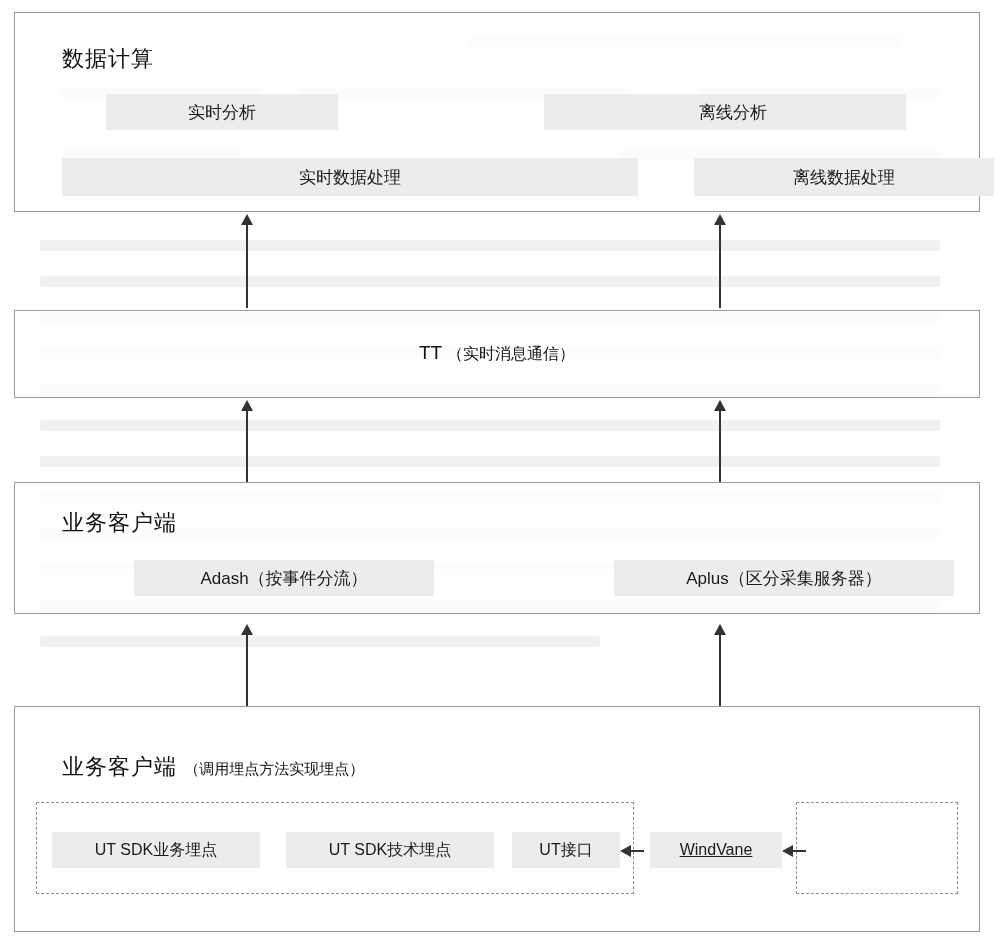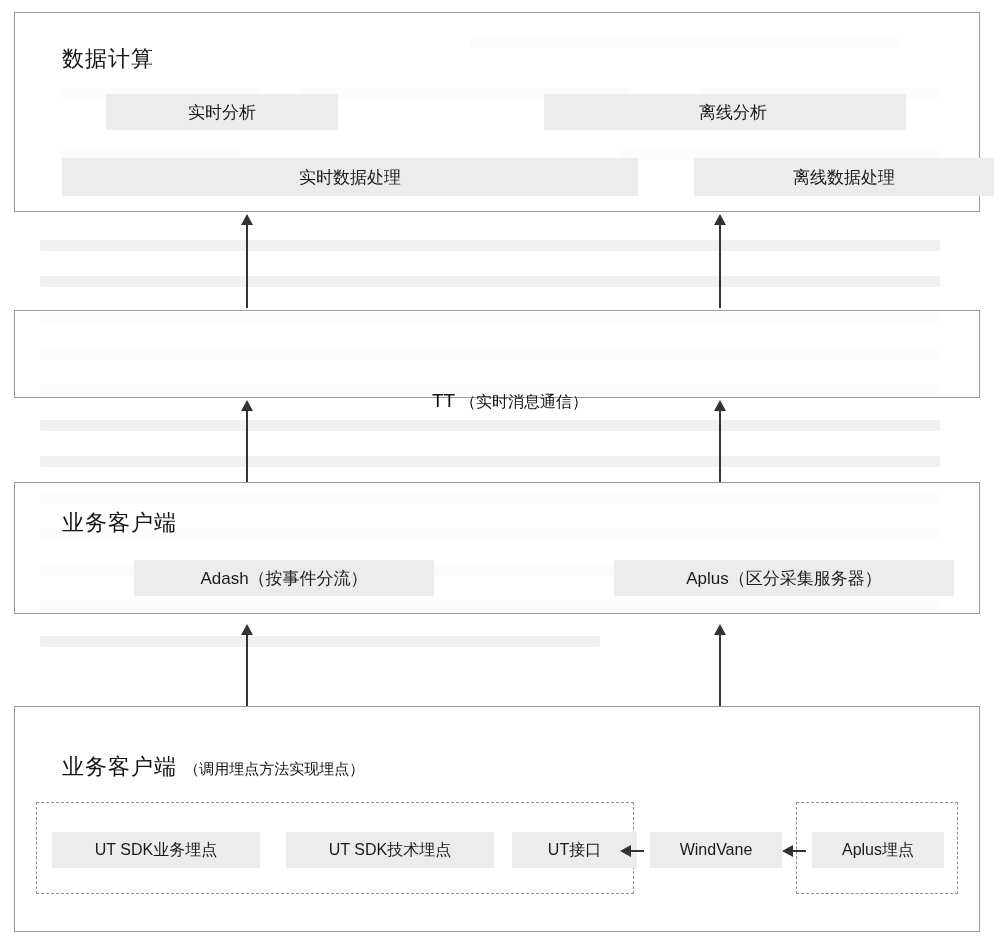--- a/index.html
+++ b/index.html
@@ -161,21 +161,21 @@
   </div>
   <div class="chip" style="left:640px; top:146px; width:300px; height:38px;margin-left:40px;">
     <span>离线数据处理</span>
   </div>
 
   <div class="arrow" style="left:232px; top:212px; height:84px;"></div>
   <div class="arrow" style="left:705px; top:212px; height:84px;"></div>
 
   <div class="box" style="left:0px; top:298px; width:966px; height:88px;">
   </div>
-  <div class="center-label" style="left:13px; top:330px;margin-top:48px;">
+  <div class="center-label" style="left:0px; top:330px;">
     <span>TT</span>
     <span class="paren">（实时消息通信）</span>
   </div>
 
   <div class="arrow" style="left:232px; top:398px; height:72px;"></div>
   <div class="arrow" style="left:705px; top:398px; height:72px;"></div>
 
   <div class="box" style="left:0px; top:470px; width:966px; height:132px;">
   </div>
   <div class="box-title" style="left:48px; top:496px;">
@@ -201,26 +201,23 @@
   <div class="dashed" style="left:22px; top:790px; width:598px; height:92px;"></div>
 
   <div class="dashed" style="left:782px; top:790px; width:162px; height:92px;"></div>
 
   <div class="chip small" style="left:38px; top:820px; width:208px; height:36px;">
     <span>UT SDK业务埋点</span>
   </div>
   <div class="chip small" style="left:272px; top:820px; width:208px; height:36px;">
     <span>UT SDK技术埋点</span>
   </div>
-  <div class="chip small" style="left:498px; top:820px; width:125px; height:36px;">
+  <div class="chip small" style="left:498px; top:820px; width:108px; height:36px;">
     <span>UT接口</span>
   </div>
-  <div class="chip small" style="left:636px; top:820px; width:132px; height:36px;">
+  <div class="chip small" style="left:636px; top:820px; width:132px; height:36px;text-decoration:underline;">
     <span>WindVane</span>
-  </div>
-  <div class="chip small" style="left:798px; top:820px; width:132px; height:36px;">
-    <span>Aplus埋点</span>
   </div>
 
   <div class="arrow-left" style="left:616px; top:838px; width:14px;"></div>
   <div class="arrow-left" style="left:778px; top:838px; width:14px;"></div>
 
 </div>
 
 </body></html>

